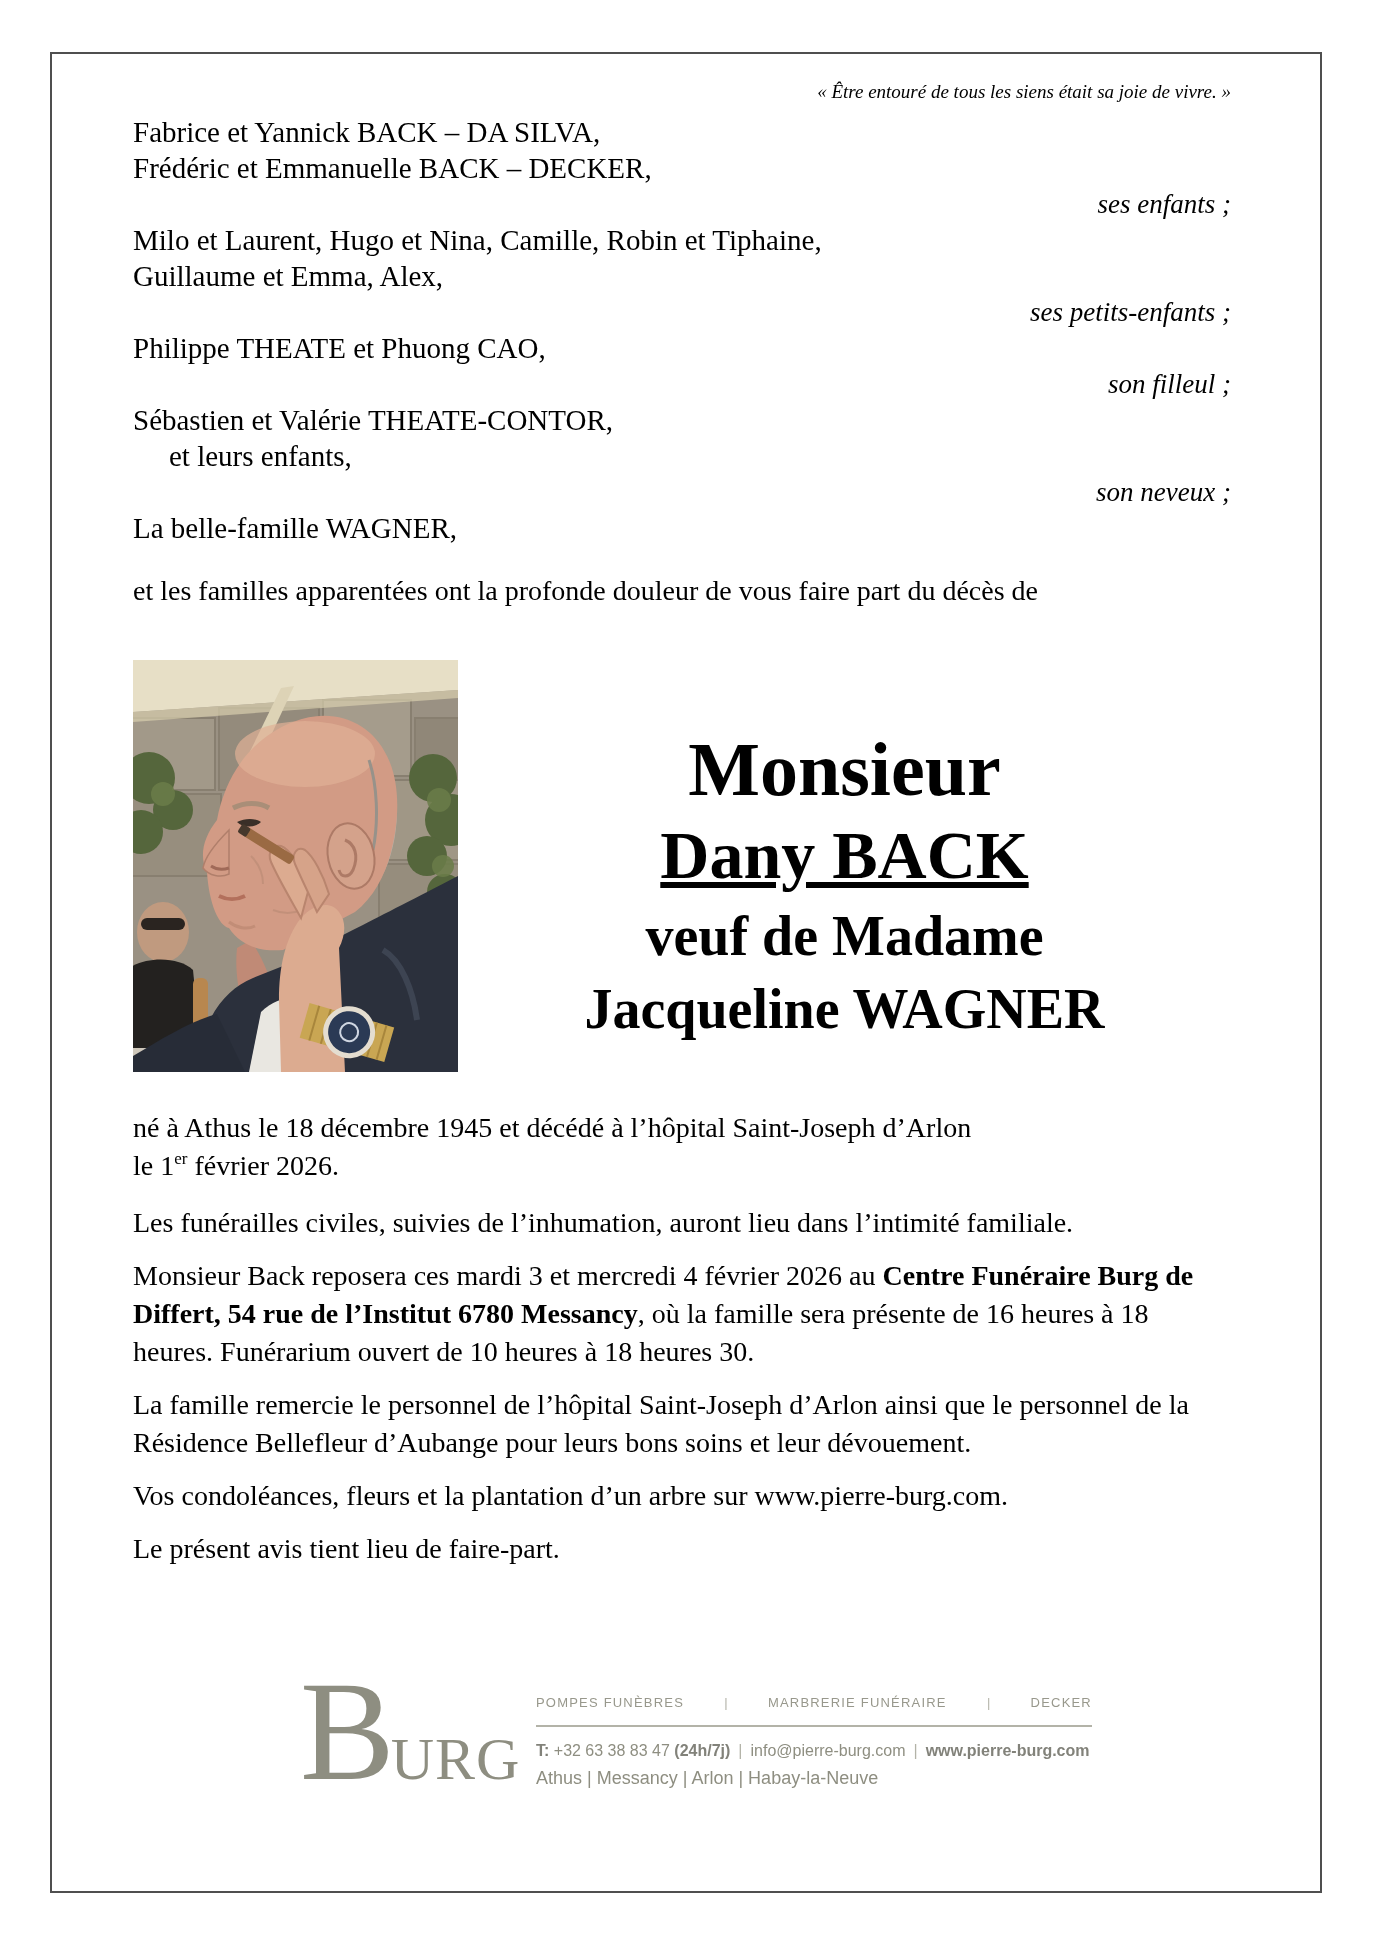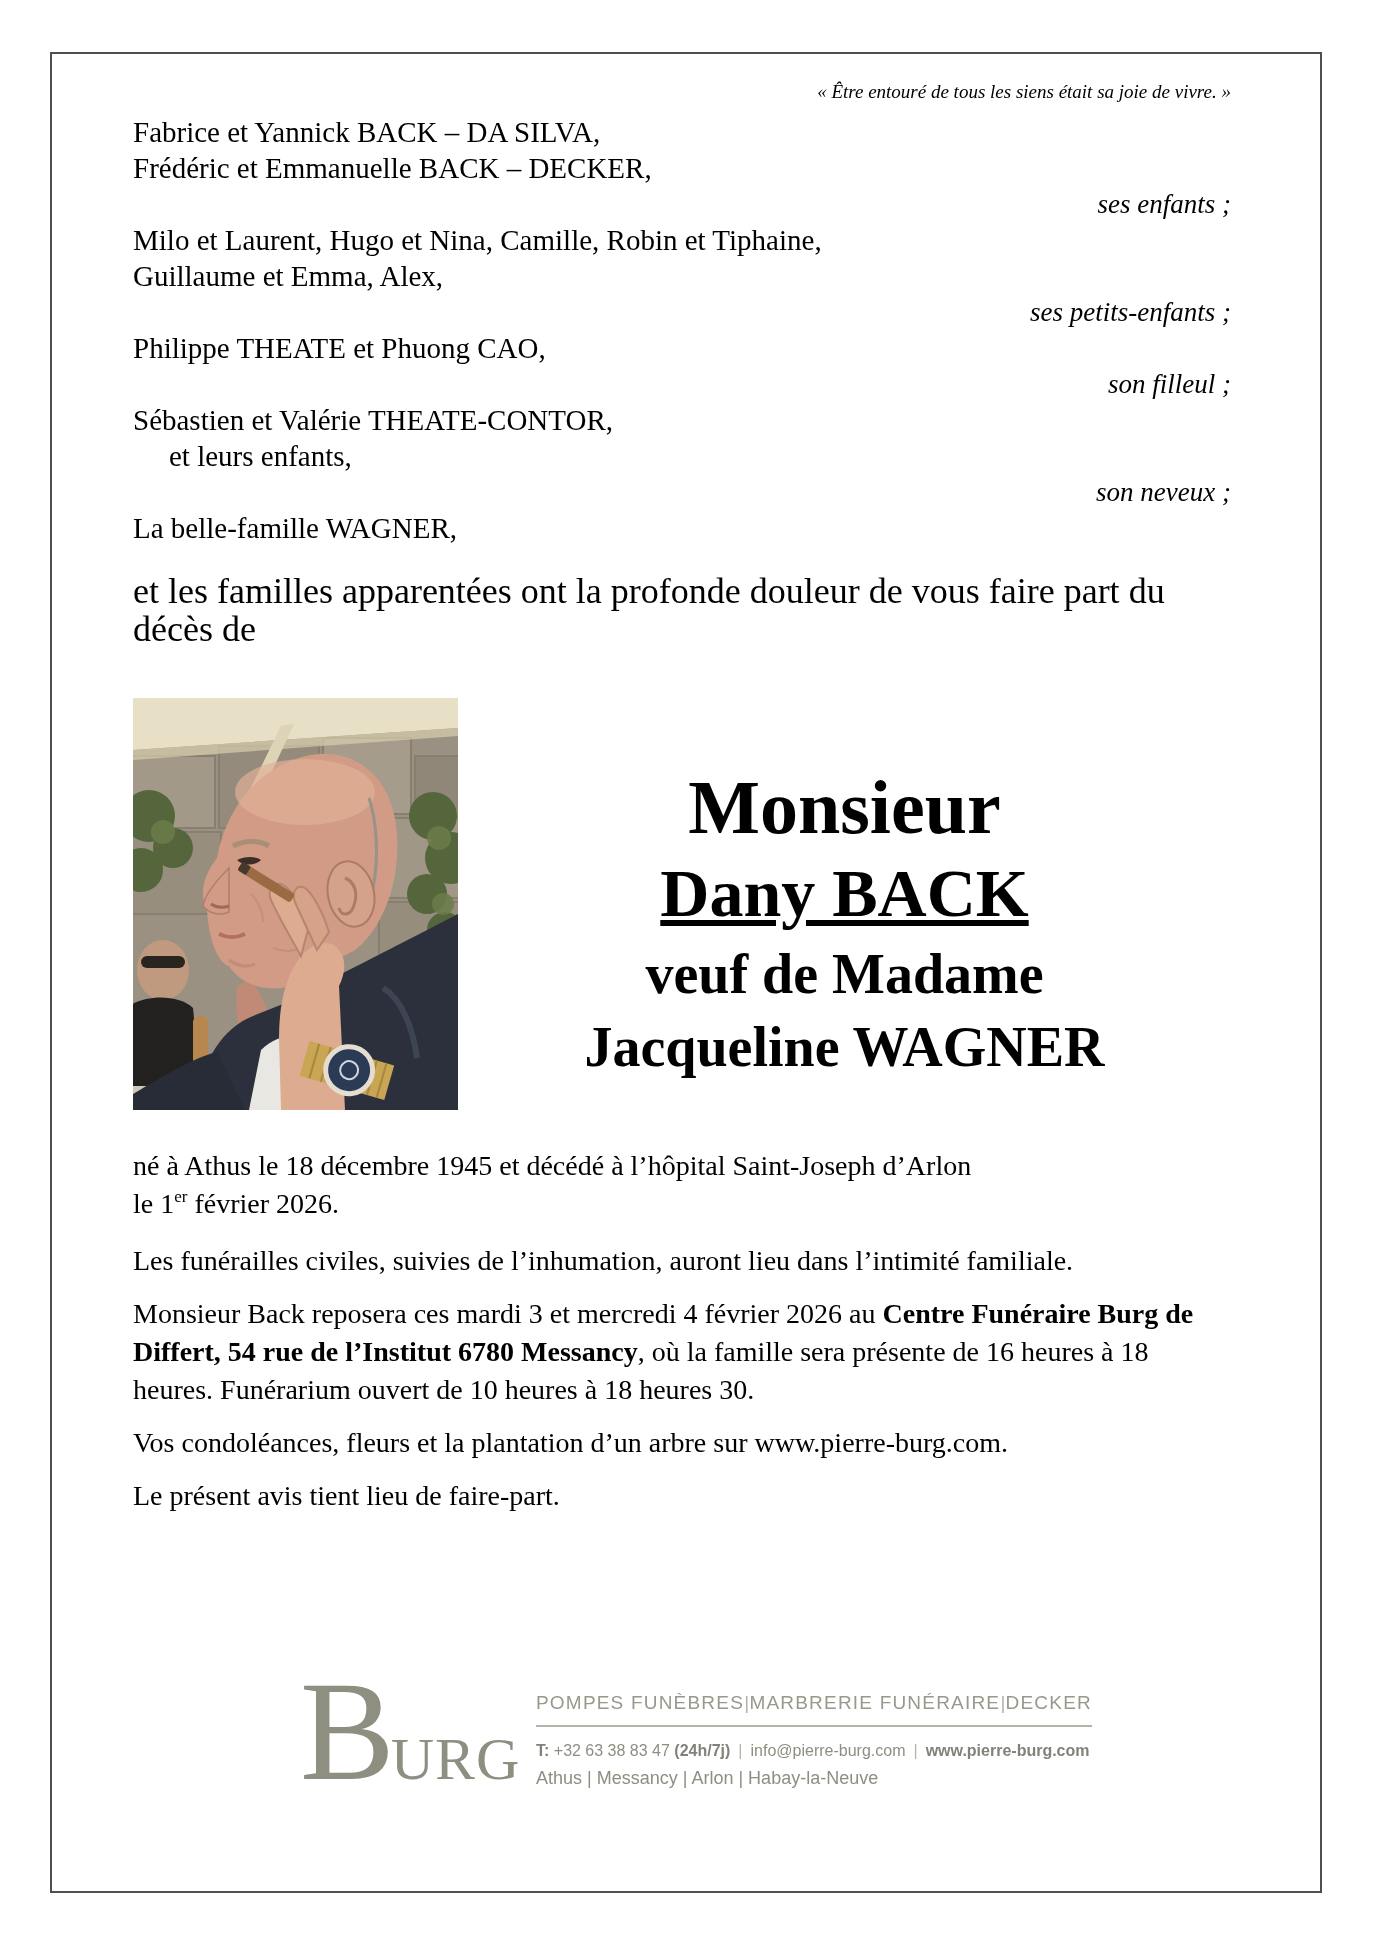--- a/index.html
+++ b/index.html
@@ -13,21 +13,21 @@
   }
   .content { position:absolute; left:133px; top:70px; width:1098px; }
 
   .quote { font-size:19px; line-height:44px; font-style:italic; text-align:right; }
 
   .mourners { font-size:29px; }
   .m-line { line-height:36px; }
   .m-line.indent { padding-left:36px; }
   .relation { line-height:36px; font-size:27px; font-style:italic; text-align:right; }
 
-  .intro { margin-top:26px; font-size:36px; line-height:38px; }
+  .intro { margin-top:26px; font-size:28px; line-height:38px; }
 
   .photo-row { display:flex; margin-top:50px; align-items:center; }
   .photo { width:325px; height:412px; flex:0 0 auto; display:block; }
   .deceased { flex:1 1 auto; text-align:center; padding-top:38px; font-weight:bold; }
   .d-title { font-size:76px; line-height:86px; }
   .d-name  { font-size:68px; line-height:86px;text-decoration:underline; }
   .d-sub1  { font-size:56px; line-height:76px; }
   .d-sub2  { font-size:56px; line-height:70px; }
 
   .paragraphs { margin-top:37px; }
@@ -39,21 +39,21 @@
     display:flex; align-items:baseline; color:#8e8e81; white-space:nowrap;
   }
   .logo-b    { font-size:142px; line-height:118px; letter-spacing:-4px; }
   .logo-rest { font-size:60px;  line-height:118px; letter-spacing:1px; }
 
   .footer-info {
     position:absolute; left:536px; top:1690px; width:556px;
     font-family:"Liberation Sans", sans-serif; color:#8e8e81;
   }
   .services { display:flex; justify-content:space-between; align-items:center;
-              font-size:19px; letter-spacing:1.2px; line-height:26px; color:#98988c; }
+              font-size:13px; letter-spacing:1.2px; line-height:26px; color:#98988c; }
   .services .sep { color:#b3b3a8; letter-spacing:0; }
   .rule { height:2px; background:#b3b3a8; margin-top:9px; }
   .contact { margin-top:13px; font-size:16px; line-height:22px; white-space:nowrap; }
   .contact .b { font-weight:bold; color:#82827a; }
   .contact .csep { margin:0 8px; color:#b3b3a8; }
   .cities { margin-top:5px; font-size:18px; line-height:22px; }
 </style>
 </head>
 <body>
 
@@ -188,20 +188,21 @@
     </div>
 
     <div class="paragraphs">
       <p><span>né à Athus le 18 décembre 1945 et décédé à l’hôpital Saint-Joseph d’Arlon</span><br>
         <span>le 1</span><span class="sup">er</span><span> février 2026.</span></p>
 
       <p>Les funérailles civiles, suivies de l’inhumation, auront lieu dans l’intimité familiale.</p>
 
       <p><span>Monsieur Back reposera ces mardi 3 et mercredi 4 février 2026 au </span><b>Centre Funéraire Burg de Differt, 54 rue de l’Institut 6780 Messancy</b><span>, où la famille sera présente de 16 heures à 18 heures. Funérarium ouvert de 10 heures à 18 heures 30.</span></p>
 
+      <p>La famille remercie le personnel de l’hôpital Saint-Joseph d’Arlon ainsi que le personnel de la Résidence Bellefleur d’Aubange pour leurs bons soins et leur dévouement.</p>
 
       <p>Vos condoléances, fleurs et la plantation d’un arbre sur www.pierre-burg.com.</p>
 
       <p>Le présent avis tient lieu de faire-part.</p>
     </div>
   </div>
 
   <div class="burg-logo">
     <span class="logo-b">B</span>
       <span class="logo-rest">URG</span>

